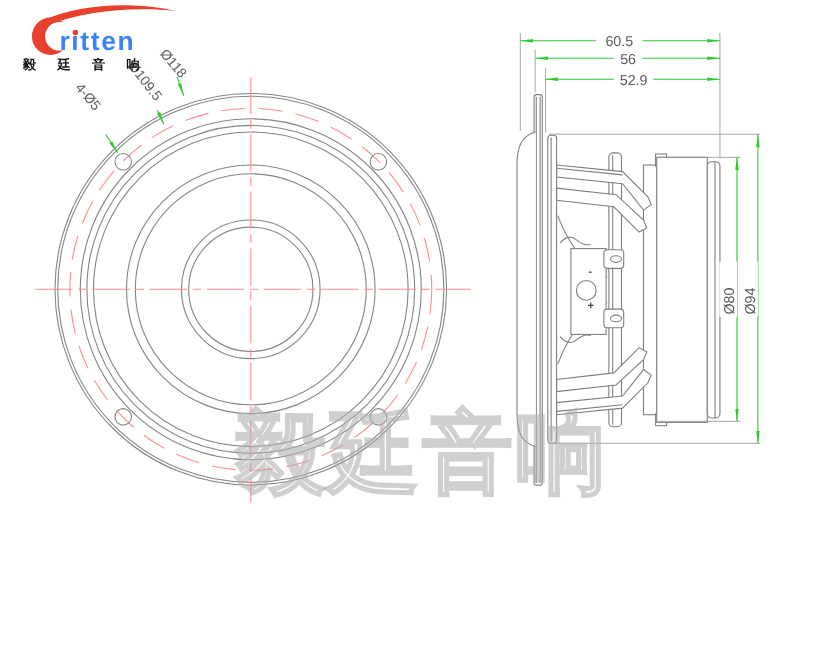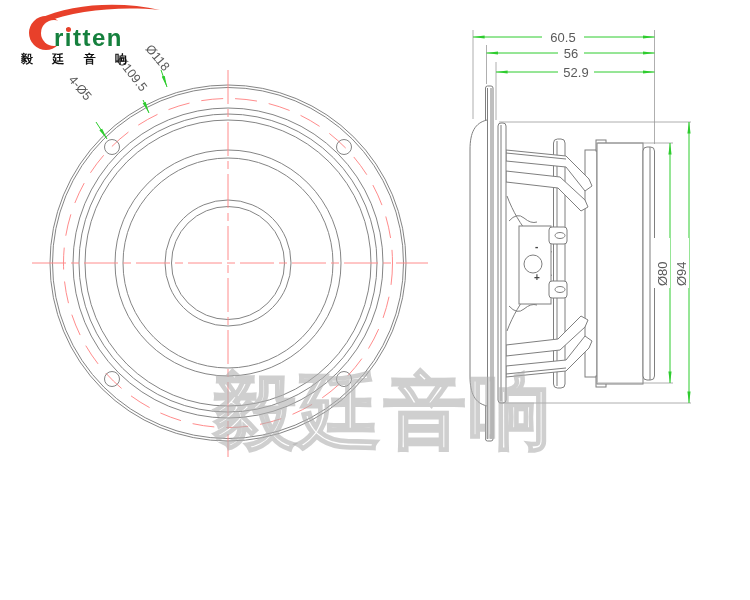--- a/index.html
+++ b/index.html
@@ -2,21 +2,21 @@
 <html><head>
 <meta charset="utf-8">
 <style>
   html,body{margin:0;padding:0;background:#ffffff;width:750px;height:600px;overflow:hidden;
     font-family:"Liberation Sans", sans-serif;}
   #canvas{position:relative;width:750px;height:600px;background:#fff;}
   #drawing{position:absolute;left:0;top:0;z-index:1;}
   
   #logo{position:absolute;left:0;top:0;width:230px;height:90px;z-index:3;}
   #logo .brand{position:absolute;left:54px;top:24px;font-size:24px;font-weight:bold;
-    letter-spacing:1.5px;color:#15803d;text-align:right;}
+    letter-spacing:1.5px;color:#3b82f6;text-align:right;}
   #logo .idot{position:absolute;left:66px;top:27px;width:5px;height:5px;border-radius:50%;
     background:#e8402a;}
   #logo .cjk{position:absolute;left:21px;top:51px;font-size:12px;font-weight:bold;
     color:#111;letter-spacing:8px;white-space:nowrap;}
   
   #watermark{position:absolute;left:214px;top:358px;z-index:4;font-size:82px;font-weight:bold;
     letter-spacing:3px;color:transparent;-webkit-text-stroke:2px rgba(175,175,175,.6);
     white-space:nowrap;pointer-events:none;}
   svg text{font-family:"Liberation Sans", sans-serif;}
   .dimtxt{font-size:13px;fill:#5a5a5a;}

